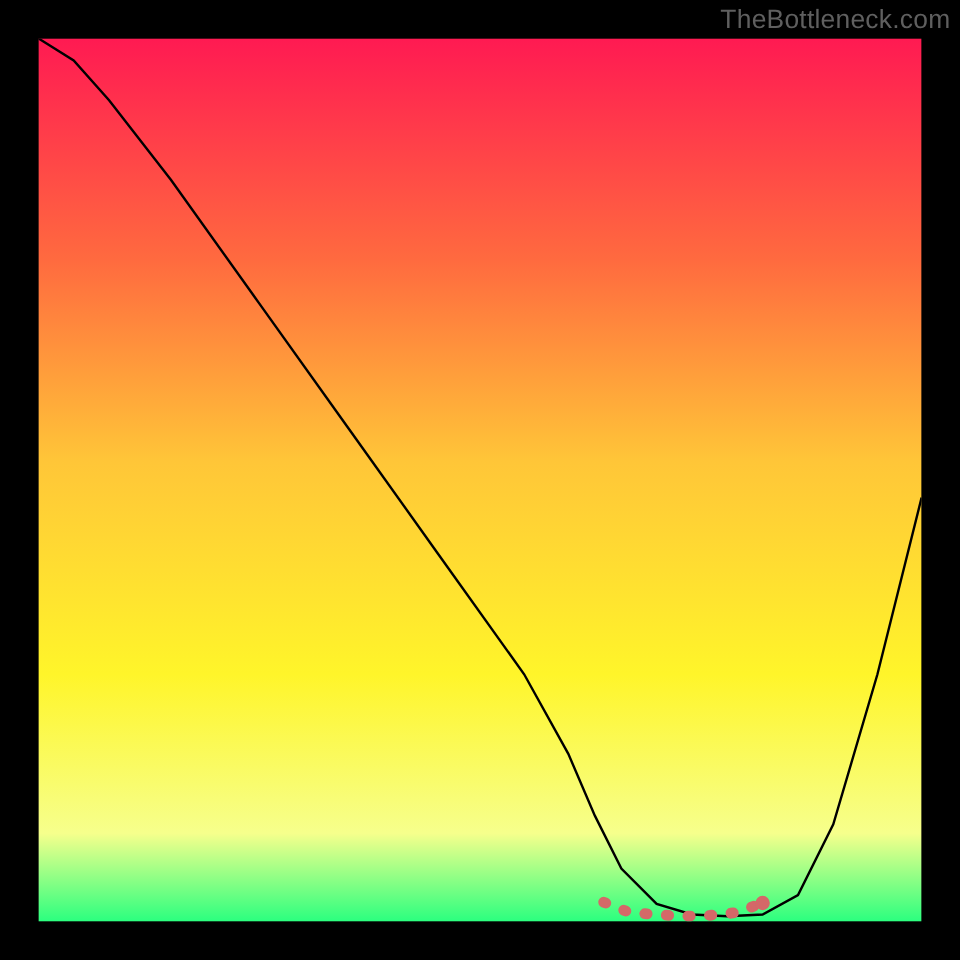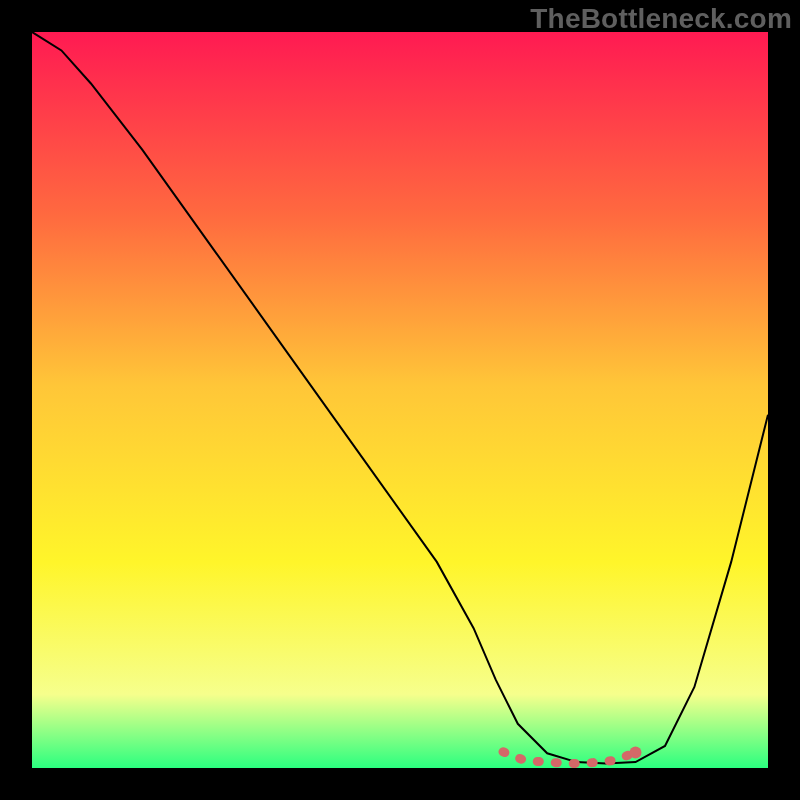--- a/index.html
+++ b/index.html
@@ -15,22 +15,22 @@
     position: relative;
     width: 800px;
     height: 800px;
     background: #000;
   }
   .watermark {
     position: absolute;
     top: 3px;
     right: 8px;
     color: #5f5f5f;
-    font-size: 28px;
-    font-weight: 700;
+    font-size: 22px;
+    font-weight: 400;
     letter-spacing: 0.2px;
     z-index: 10;
   }
   svg.plot {
     position: absolute;
     left: 32px;
     top: 32px;
     width: 736px;
     height: 736px;
     display: block;

